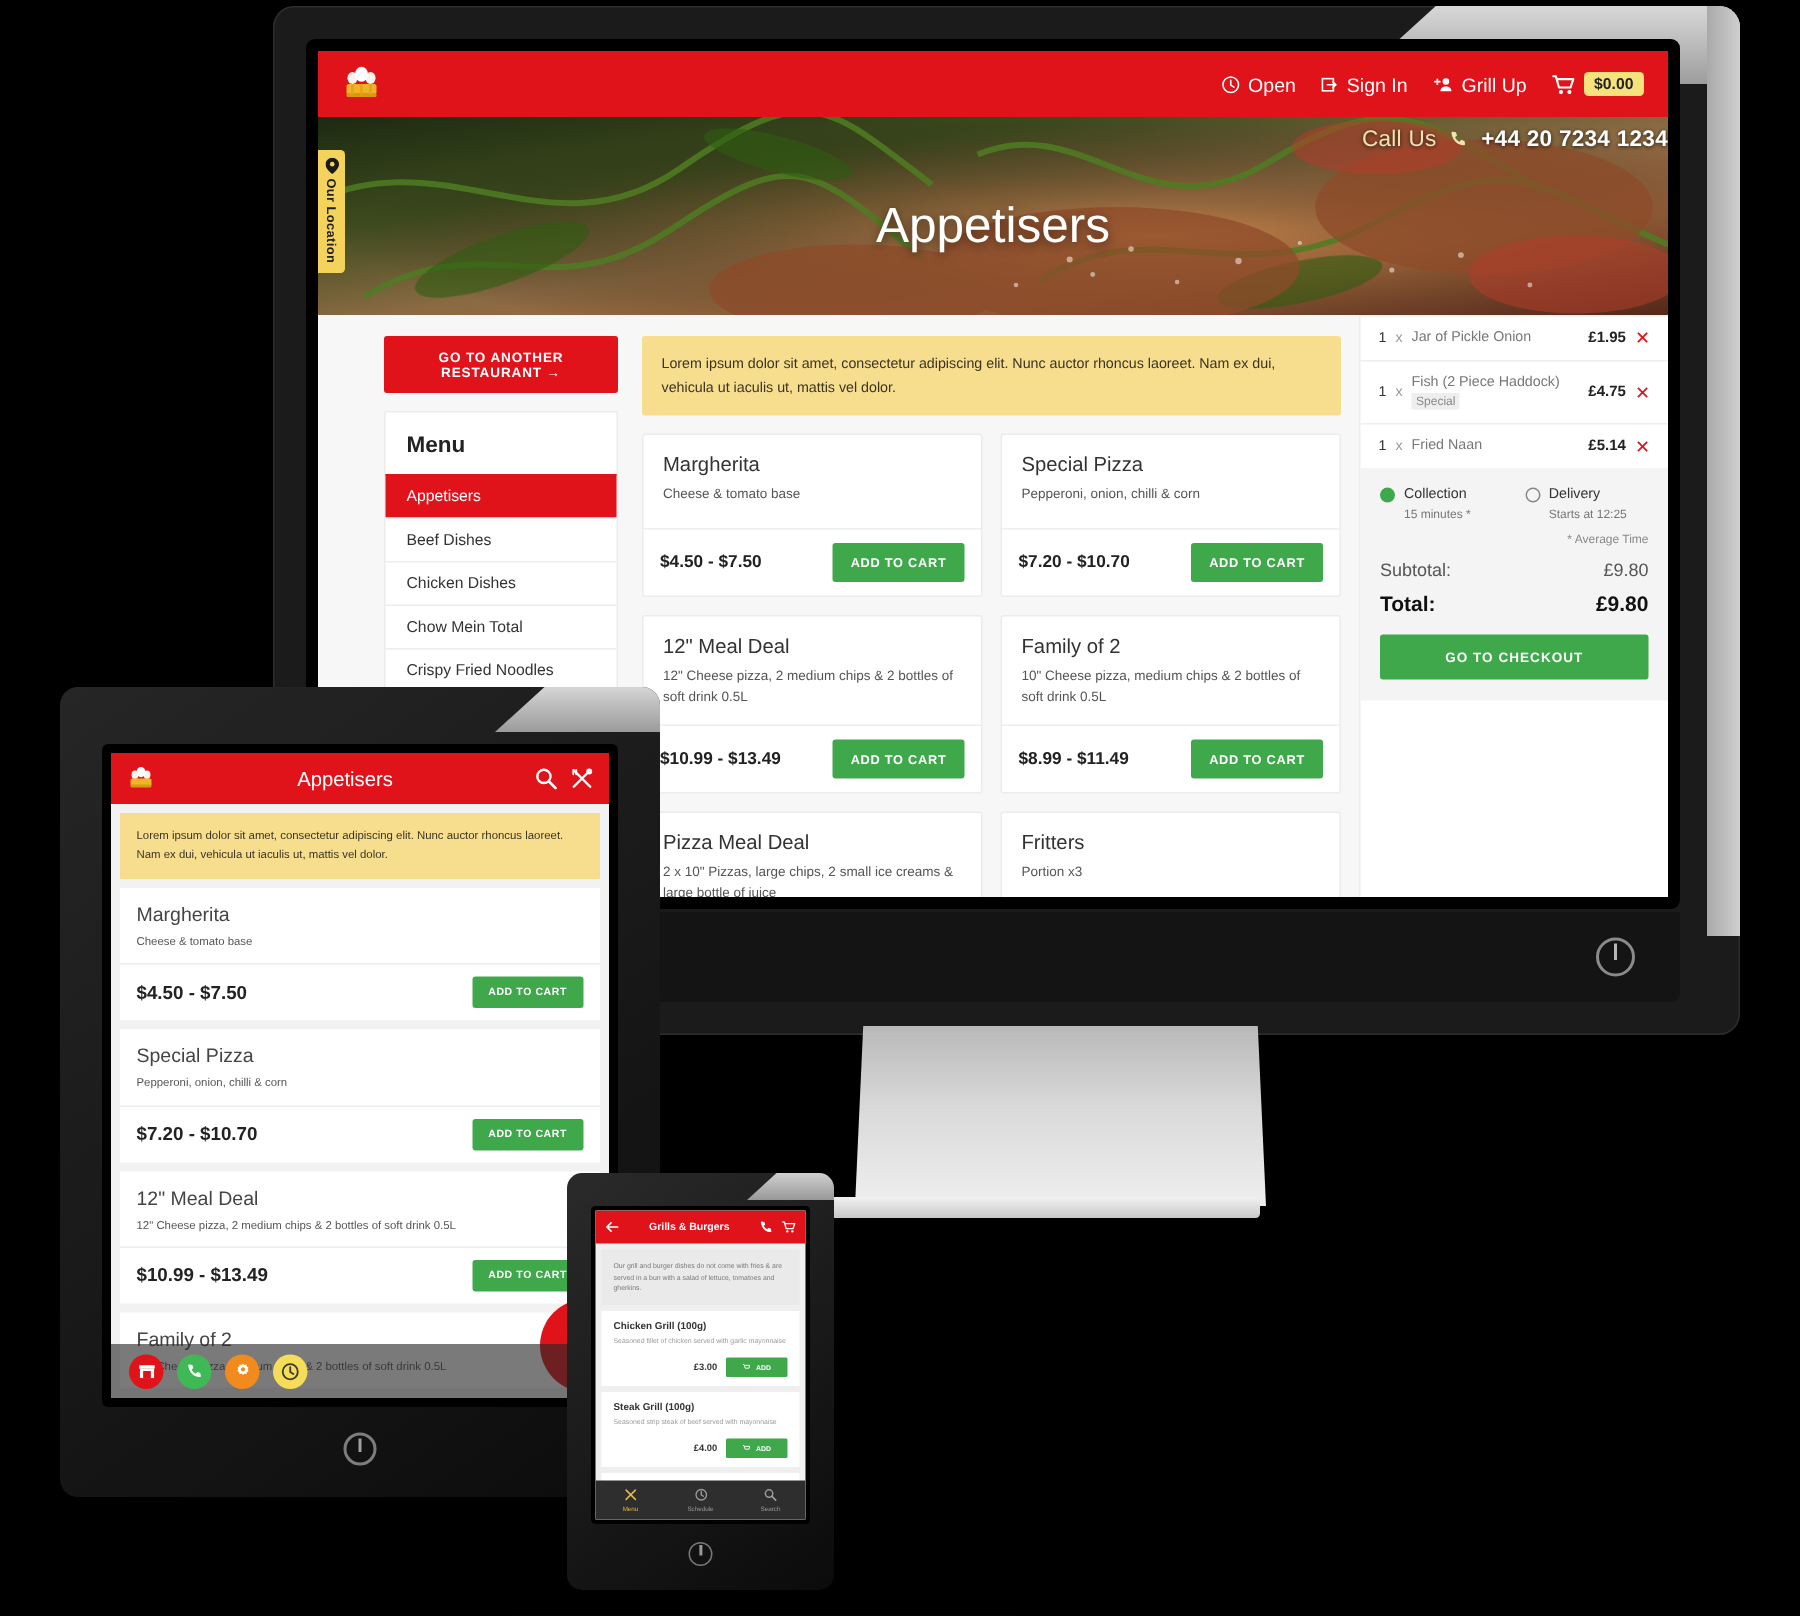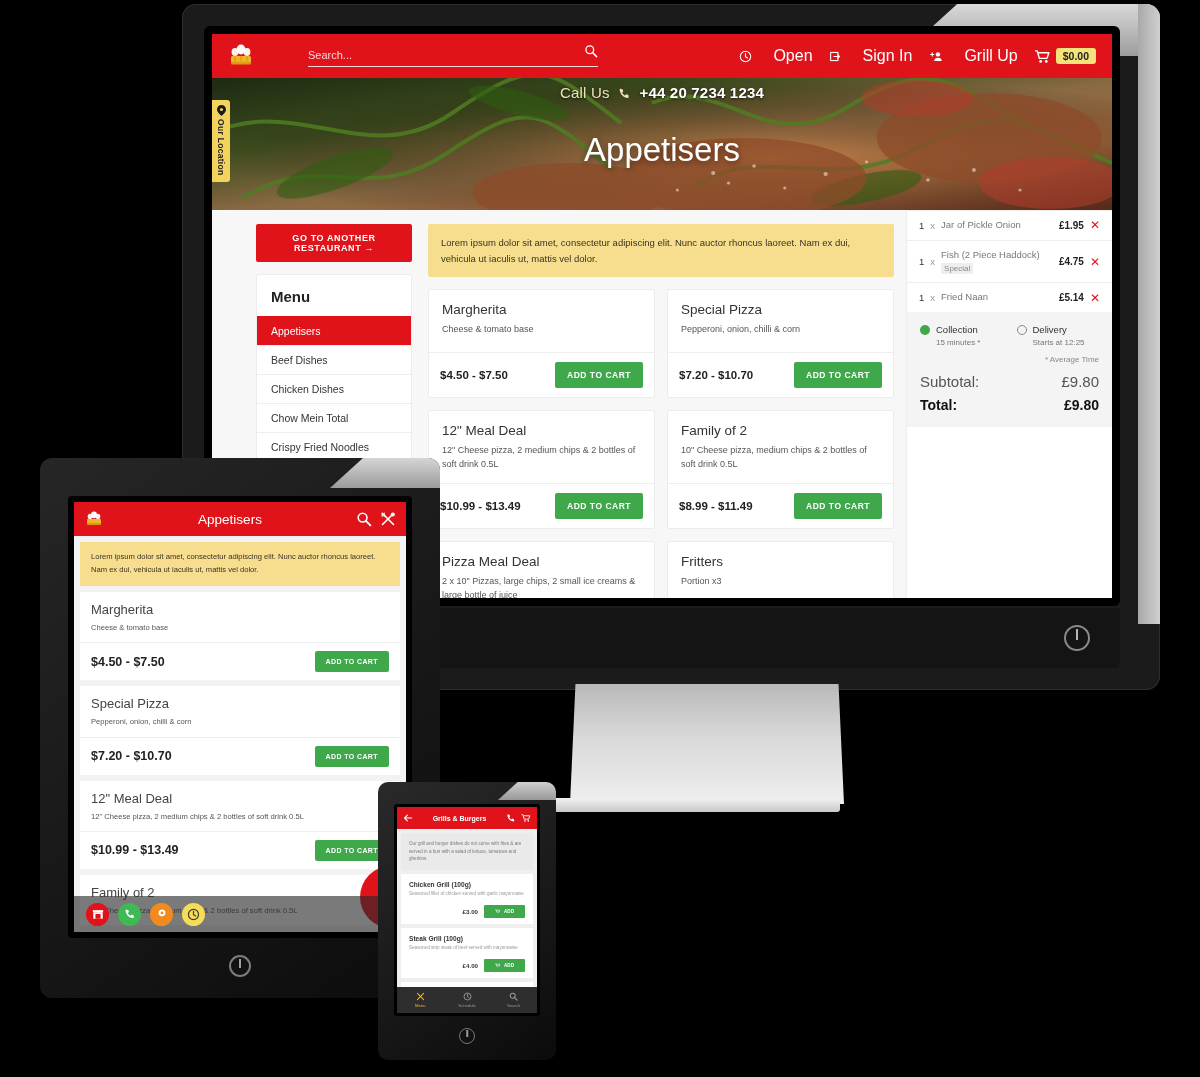--- a/index.html
+++ b/index.html
@@ -74,37 +74,37 @@
     margin-left:52px; width:290px; position:relative; padding-bottom:3px;
     border-bottom:1.5px solid rgba(255,255,255,.85);
   }
   .search-input{
     width:100%; background:transparent; border:0; outline:0; color:#fff;
     font-size:11px; font-family:"Liberation Sans",sans-serif; padding:2px 22px 2px 0;
   }
   .search-input::placeholder{color:rgba(255,255,255,.82)}
   .search-ico{position:absolute; right:0; top:-1px; width:14px;height:14px}
   .hdr-right{ margin-left:auto; display:flex; align-items:center; gap:16px; padding-right:6px;}
-  .hdr-item{display:flex;align-items:center;gap:21px;color:#fff;font-size:16px;white-space:nowrap;}
+  .hdr-item{display:flex;align-items:center;gap:5px;color:#fff;font-size:13px;white-space:nowrap;}
   .cart-pill{
     display:flex;align-items:center;gap:5px;
   }
   .cart-amt{
     background:#f5e27a;color:#222;font-size:10.5px;font-weight:700;
     padding:2px 7px;border-radius:3px;
   }
 
   
   .hero{
     position:relative; height:132px; overflow:hidden;
     background:#2c2113;
   }
   .hero-photo{ position:absolute; inset:0; }
   .callus{
-    position:absolute; top:6px; left:0; right:0; text-align:center;
+    position:absolute; top:6px; left:0; right:0; text-align:right;
     color:#f0e2b6; font-size:15px; letter-spacing:.2px; z-index:3;
     text-shadow:0 1px 3px rgba(0,0,0,.75);
   }
   .callus b{font-weight:700;color:#fff;}
   .hero-title{
     position:absolute; left:0; right:0; top:53px; text-align:center;
     color:#fff; font-size:33px; font-weight:400; z-index:3;
     text-shadow:0 2px 7px rgba(0,0,0,.55);
   }
   .loc-tab{
@@ -169,21 +169,21 @@
   .ord-del{color:#e0121a;font-size:12px;cursor:pointer;line-height:1;}
   .order-foot{background:#f4f4f4;padding:12px 13px 14px;}
   .modes{display:flex;gap:14px;}
   .mode{flex:1;display:flex;flex-direction:column;}
   .mode-top{display:flex;align-items:center;gap:6px;}
   .dot{width:10px;height:10px;border-radius:50%;background:#3fa84b;}
   .dot.off{background:transparent;border:1.5px solid #888;}
   .mode-lbl{font-size:9.5px;color:#333;}
   .mode-sub{font-size:8px;color:#777;margin-top:3px;margin-left:16px;}
   .avg{text-align:right;font-size:8px;color:#888;margin-top:8px;}
-  .sum{display:flex;justify-content:space-between;margin-top:9px;font-size:15px;color:#555;}
+  .sum{display:flex;justify-content:space-between;margin-top:9px;font-size:12px;color:#555;}
   .tot{display:flex;justify-content:space-between;margin-top:7px;font-size:14px;font-weight:700;color:#111;}
   .btn-checkout{
     width:100%;margin-top:13px;background:#3fa84b;color:#fff;border:0;border-radius:2px;
     font-size:9px;font-weight:700;letter-spacing:.7px;padding:10px;cursor:pointer;
   }
 
   
   .tablet-shell{
     position:absolute; left:40px; top:458px; width:400px; height:540px;
     background:linear-gradient(145deg,#262626,#0c0c0c);
@@ -287,27 +287,20 @@
             <svg viewBox="0 0 30 30" width="30" height="30">
               <ellipse cx="9" cy="11" rx="3.4" ry="4" fill="#f7f3ea"></ellipse>
               <ellipse cx="21" cy="11" rx="3.4" ry="4" fill="#f7f3ea"></ellipse>
               <ellipse cx="15" cy="8.5" rx="4.4" ry="5" fill="#fff"></ellipse>
               <rect x="5" y="15" width="20" height="7" rx="1.5" fill="#f0b429"></rect>
               <rect x="5" y="21" width="20" height="2.6" rx="1" fill="#d99a12"></rect>
               <path d="M8 15 h2 v7 h-2z M14 15 h2 v7 h-2z M20 15 h2 v7 h-2z" fill="#e8a317"></path>
             </svg>
           </div>
 
-          <div class="search-wrap">
-            <input class="search-input" placeholder="Search..." style="">
-            <svg class="search-ico" viewBox="0 0 16 16">
-              <circle cx="6.6" cy="6.6" r="4.4" fill="none" stroke="#fff" stroke-width="1.5"></circle>
-              <line x1="10" y1="10" x2="14.4" y2="14.4" stroke="#fff" stroke-width="1.7" stroke-linecap="round"></line>
-            </svg>
-          </div>
 
           <div class="hdr-right">
             <div class="hdr-item">
               <svg width="13" height="13" viewBox="0 0 16 16">
                 <circle cx="8" cy="8" r="6.4" fill="none" stroke="#fff" stroke-width="1.3"></circle>
                 <path d="M8 4.3v4l2.6 1.6" fill="none" stroke="#fff" stroke-width="1.3" stroke-linecap="round"></path>
               </svg>
               <span>Open</span>
             </div>
             <div class="hdr-item">
@@ -531,20 +524,21 @@
               </div>
               <div class="avg">* Average Time</div>
               <div class="sum">
                 <span>Subtotal:</span>
                 <span>£9.80</span>
               </div>
               <div class="tot">
                 <span>Total:</span>
                 <span>£9.80</span>
               </div>
+              <button class="btn-checkout">GO TO CHECKOUT</button>
             </div>
           </div>
         </div>
 
       </div>
     </div>
 
     <div class="monitor-chin">
       <div class="power-btn"></div>
     </div>

